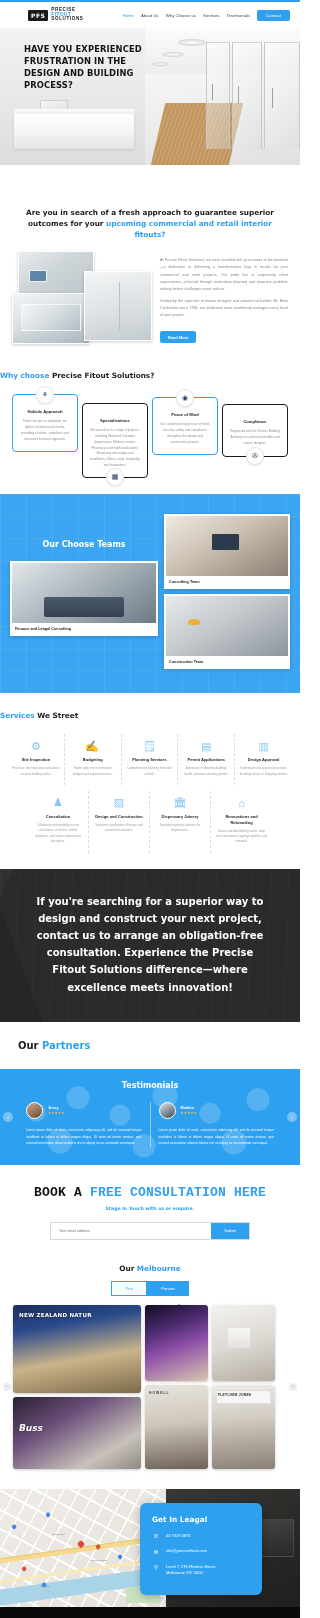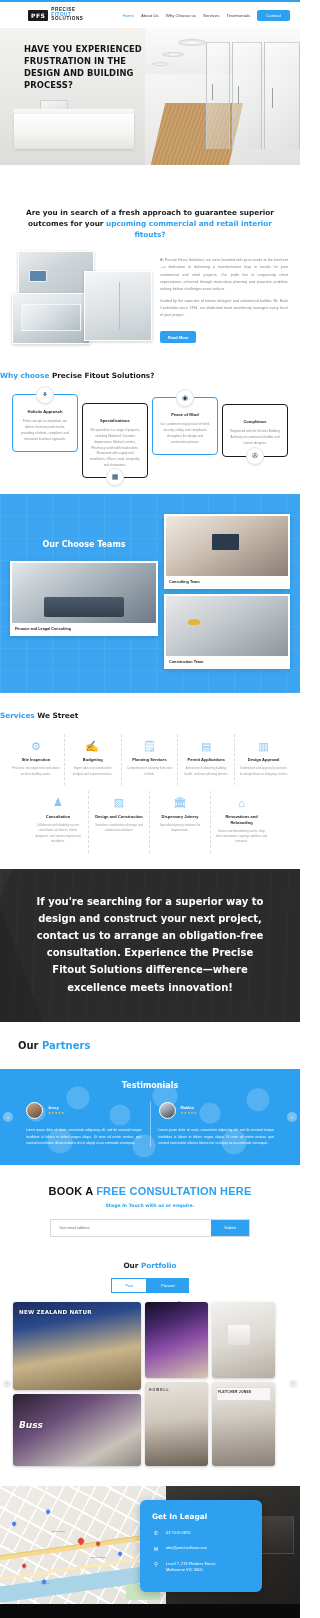--- a/index.html
+++ b/index.html
@@ -283,22 +283,22 @@
   .testi-text { font-size:3.2px; line-height:2.1; color:rgba(255,255,255,.95); margin-top:8px; text-align:justify; }
   .arrow {
     position:absolute; top:50%; transform:translateY(-50%);
     width:10px; height:10px; border-radius:50%; background:rgba(255,255,255,.35);
     display:flex; align-items:center; justify-content:center; color:#fff; font-size:5px;
   }
   .arrow.left { left:3px; } .arrow.right { right:3px; }
 
   
   .book { background:#fff; padding:20px 0 18px; text-align:center; }
-  .book-h { font-size:11px; font-weight:bold; color:#111; letter-spacing:0.2px;
-    font-family:Liberation Sans, sans-serif; }
+  .book-h { font-size:13px; font-weight:bold; color:#111; letter-spacing:0.2px;
+    font-family:Liberation Mono, monospace; }
   .book-h .hl { color:#2ea0f0; }
   .book-sub { font-size:4.6px; font-weight:bold; color:#2ea0f0; margin-top:6px;
     font-family:"DejaVu Sans", sans-serif; }
   .book-form {
     margin:11px auto 0; width:200px; display:flex;
     border:0.8px solid #d5d9dc; background:#fff;
   }
   .book-form input {
     flex:1; border:none; outline:none; font-size:3.6px; padding:6px 8px;
     color:#555; font-family:"Liberation Sans", sans-serif;
@@ -652,21 +652,21 @@
     </div>
     <div class="book-sub">Stage In Touch with us or enquire.</div>
     <div class="book-form">
       <input type="text" placeholder="Your email address" style="">
       <button>Submit</button>
     </div>
   </div>
 
   <div class="portfolio">
     <h2 class="pf-title">
-      <span>Our </span><span class="hl">Portfolio</span>
+      <span>Our </span><span class="hl">Melbourne</span>
     </h2>
     <div class="pf-tabs">
       <button class="pf-tab">Past</button>
       <button class="pf-tab active">Present</button>
     </div>
     <div class="cursor-dot" style="left:176px;top:47px;"></div>
     <div class="pf-nav l">‹</div>
     <div class="pf-nav r">›</div>
     <div class="pf-grid">
       <div class="pf-col c1">

